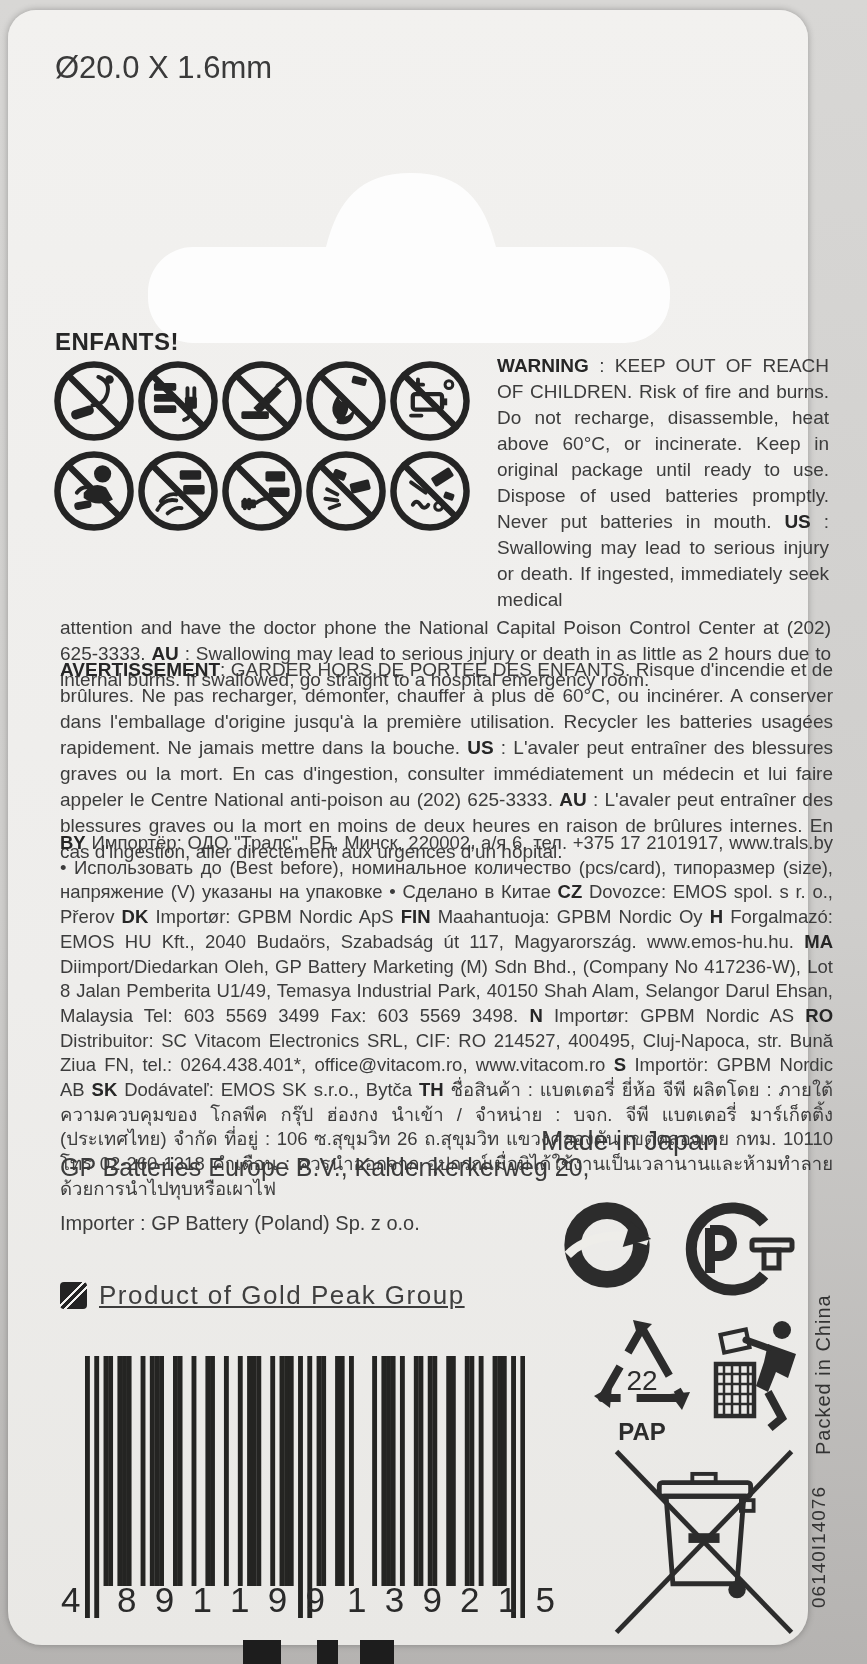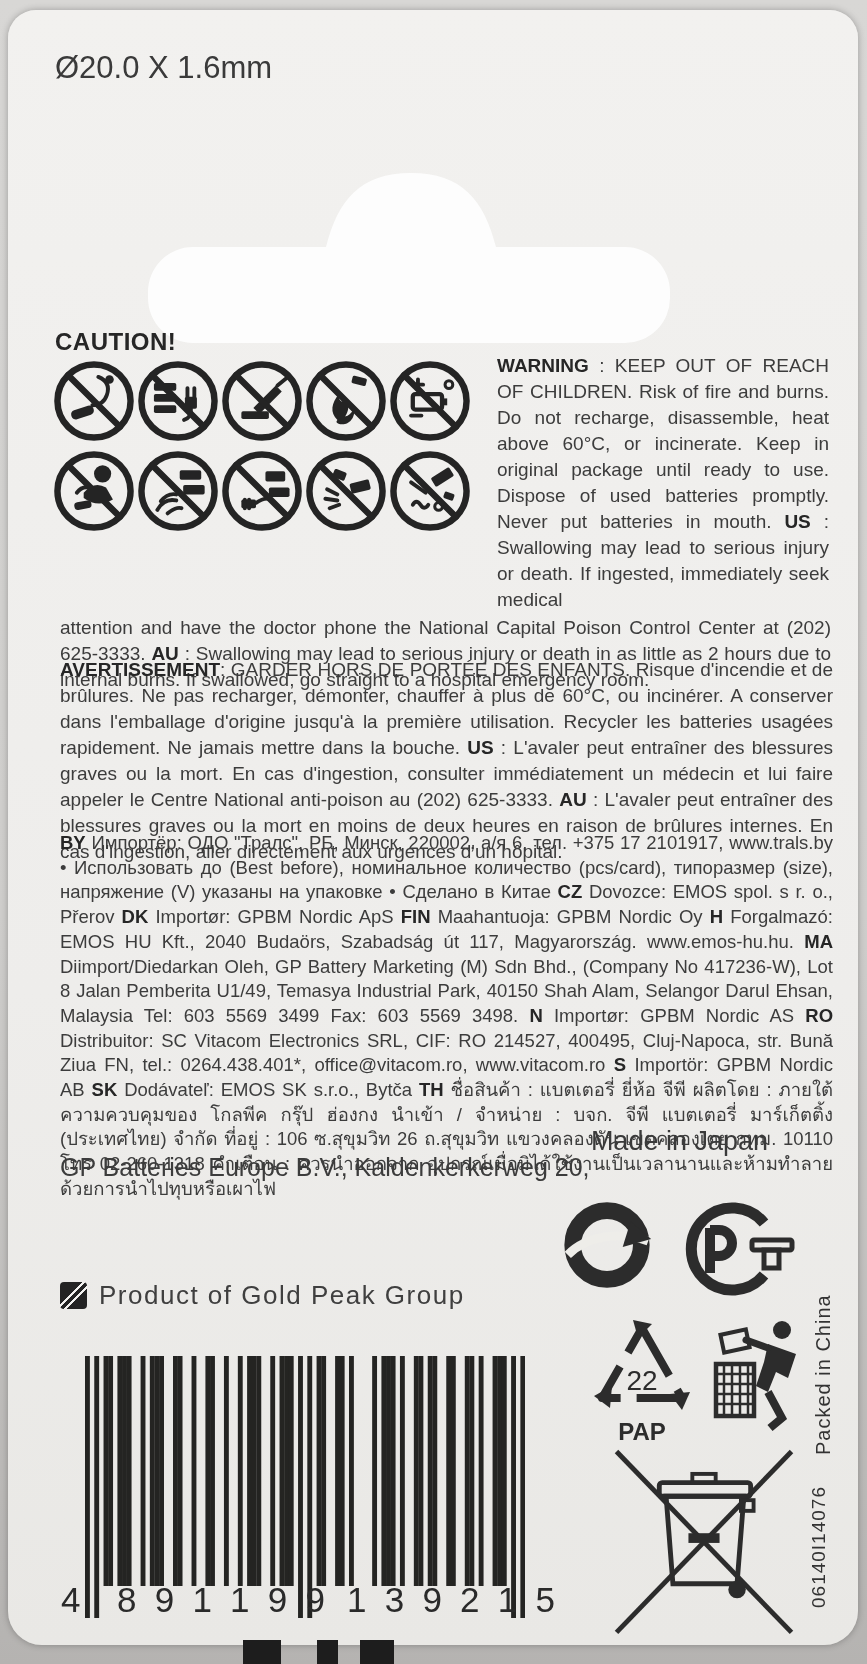--- a/index.html
+++ b/index.html
@@ -2,24 +2,25 @@
 <html><head>
 <meta charset="utf-8">
 <style>
   html,body{margin:0;padding:0;}
   body{
     width:867px;height:1664px;position:relative;overflow:hidden;
     background:linear-gradient(180deg,#d8d7d5 0%,#cfcecc 55%,#b5b3b1 100%);
     font-family:"Liberation Sans",sans-serif;color:#3c3c3c;
   }
   .card{
-    position:absolute;left:8px;top:10px;width:850px;height:1635px;
+    position:absolute;left:8px;top:10px;width:756px;height:1635px;
     background:linear-gradient(180deg,#f2f1ef 0%,#eeedeb 60%,#e9e8e5 100%);
     border-radius:28px 28px 34px 34px;
     box-shadow:0 0 7px rgba(0,0,0,.28);
+    padding-left:44px;
   }
   .abs{position:absolute;}
   .b{font-weight:bold;color:#262626;}
   
   .dims{left:47px;top:40px;font-size:31px;color:#3a3a3a;}
   .hdr-right{right:100px;top:43px;text-align:right;color:#3a3a3a;}
   .hdr-right .pcs{font-size:31px;}
   .hdr-right .model{font-size:44px;font-weight:bold;color:#262626;margin-top:6px;letter-spacing:.5px;}
   .hdr-right .volt{font-size:31px;margin-top:3px;}
   
@@ -34,21 +35,21 @@
   .pl{fill:none;stroke:#242424;stroke-width:4.5px;stroke-linecap:round;}
   
   .para{font-size:19px;line-height:26px;text-align:justify;color:#3c3c3c;}
   .warn-en{left:489px;top:343px;width:332px;}
   .warn-cont{left:52px;top:565px;width:771px;margin-top:40px;}
   .warn-fr{left:52px;top:647px;width:773px;}
   .importers{left:52px;top:821px;width:773px;font-size:18.5px;line-height:24.7px;}
   .made-in{right:90px;top:1116px;font-size:27px;color:#3a3a3a;text-align:right;}
   .addr{left:52px;top:1144px;font-size:25px;line-height:27px;}
   .addr2{left:52px;top:1200px;font-size:20px;line-height:27px;}
-  .gp-row{left:52px;top:1270px;display:flex;align-items:center;}
+  .gp-row{left:52px;top:1270px;display:flex;align-items:center;text-decoration:underline;}
   .gp-logo{width:27px;height:27px;border-radius:4px;margin-right:12px;
     background:linear-gradient(135deg,#232323 42%,#f2f1ef 42%,#f2f1ef 48%,#232323 48%,#232323 56%,#f2f1ef 56%,#f2f1ef 62%,#232323 62%);}
   .gp-label{font-size:26px;color:#3f3f3f;letter-spacing:1.5px;}
   .website{left:52px;top:1300px;font-size:31px;font-weight:bold;color:#242424;letter-spacing:.5px;}
   
   .sym{position:absolute;}
   .vtext{position:absolute;writing-mode:vertical-rl;transform:rotate(180deg);font-size:20px;color:#333;letter-spacing:1px;white-space:nowrap;}
   .packed{left:804px;top:1250px;height:195px;}
   .batch{left:800px;top:1438px;height:160px;font-size:19px;}
   
@@ -68,21 +69,21 @@
 <div class="card">
 
   <svg class="abs hole" viewBox="0 0 522 178">
     <path d="M45,79 L178,79 C190,32 212,5 263,5 C314,5 336,32 348,79 L477,79
              A45,45 0 0 1 522,124 L522,130 A45,45 0 0 1 477,175 L45,175
              A45,45 0 0 1 0,130 L0,124 A45,45 0 0 1 45,79 Z" fill="#fdfdfd"></path>
   </svg>
 
   <div class="abs dims">Ø20.0 X 1.6mm</div>
 
-  <div class="abs caution-title">CAUTION!</div>
+  <div class="abs caution-title">ENFANTS!</div>
 
   <div class="abs icon-grid">
     <svg class="pico" viewBox="0 0 100 100">
       <path class="pl" d="M55,22 q15,6 10,21 q-4,12 -17,12" stroke-width="6"></path>
       <circle class="pg" cx="68" cy="25" r="5"></circle>
       <rect class="pg" x="23" y="58" width="27" height="11" rx="5" transform="rotate(-18 36 63)"></rect>
       <circle class="pring" cx="50" cy="50" r="42.5"></circle>
       <line class="pslash" x1="20" y1="20" x2="80" y2="80"></line>
     </svg>
     <svg class="pico" viewBox="0 0 100 100">
@@ -171,20 +172,21 @@
   <div class="abs para warn-fr"><span class="b">AVERTISSEMENT</span><span>: GARDER HORS DE PORTÉE DES ENFANTS. Risque d'incendie et de brûlures. Ne pas recharger, démonter, chauffer à plus de 60°C, ou incinérer. A conserver dans l'emballage d'origine jusqu'à la première utilisation. Recycler les batteries usagées rapidement. Ne jamais mettre dans la bouche. </span><span class="b">US</span><span> : L'avaler peut entraîner des blessures graves ou la mort. En cas d'ingestion, consulter immédiatement un médecin et lui faire appeler le Centre National anti-poison au (202) 625-3333. </span><span class="b">AU</span><span> : L'avaler peut entraîner des blessures graves ou la mort en moins de deux heures en raison de brûlures internes. En cas d'ingestion, aller directement aux urgences d'un hôpital.</span></div>
   <div class="abs para importers"><span class="b">BY</span><span> Импортёр: ОДО "Тралс", РБ, Минск, 220002, а/я 6, тел. +375 17 2101917, www.trals.by • Использовать до (Best before), номинальное количество (pcs/card), типоразмер (size), напряжение (V) указаны на упаковке • Сделано в Китае </span><span class="b">CZ</span><span> Dovozce: EMOS spol. s r. o., Přerov </span><span class="b">DK</span><span> Importør: GPBM Nordic ApS </span><span class="b">FIN</span><span> Maahantuoja: GPBM Nordic Oy </span><span class="b">H</span><span> Forgalmazó: EMOS HU Kft., 2040 Budaörs, Szabadság út 117, Magyarország. www.emos-hu.hu. </span><span class="b">MA</span><span> Diimport/Diedarkan Oleh, GP Battery Marketing (M) Sdn Bhd., (Company No 417236-W), Lot 8 Jalan Pemberita U1/49, Temasya Industrial Park, 40150 Shah Alam, Selangor Darul Ehsan, Malaysia Tel: 603 5569 3499 Fax: 603 5569 3498. </span><span class="b">N</span><span> Importør: GPBM Nordic AS </span><span class="b">RO</span><span> Distribuitor: SC Vitacom Electronics SRL, CIF: RO 214527, 400495, Cluj-Napoca, str. Bună Ziua FN, tel.: 0264.438.401*, office@vitacom.ro, www.vitacom.ro </span><span class="b">S</span><span> Importör: GPBM Nordic AB </span><span class="b">SK</span><span> Dodávateľ: EMOS SK s.r.o., Bytča </span><span class="b">TH</span><span> ชื่อสินค้า : แบตเตอรี่ ยี่ห้อ จีพี ผลิตโดย : ภายใต้ความควบคุมของ โกลพีค กรุ๊ป ฮ่องกง นำเข้า / จำหน่าย : บจก. จีพี แบตเตอรี่ มาร์เก็ตติ้ง (ประเทศไทย) จำกัด ที่อยู่ : 106 ซ.สุขุมวิท 26 ถ.สุขุมวิท แขวงคลองตัน เขตคลองเตย กทม. 10110 โทร 02-260-1318 คำเตือน : ควรนำออกจาก อุปกรณ์เมื่อมิได้ใช้งานเป็นเวลานานและห้ามทำลาย ด้วยการนำไปทุบหรือเผาไฟ</span></div>
 
   <div class="abs made-in">Made in Japan</div>
 
   <div class="abs addr">
     <div>GP Batteries Europe B.V., Kaldenkerkerweg 20,</div>
   </div>
 
   <div class="abs addr2">
+    <div>Importer : GP Battery (Poland) Sp. z o.o.</div>
   </div>
 
   <div class="abs gp-row">
     <div class="gp-logo"></div>
     <div class="gp-label">Product of Gold Peak Group</div>
   </div>
 
   <svg class="sym" style="left:550px;top:1186px;" width="98" height="98" viewBox="0 0 100 100">
     <circle cx="50" cy="50" r="35" fill="none" stroke="#2c2c2c" stroke-width="17"></circle>
     <path d="M10,60 C30,40 64,36 92,46" fill="none" stroke="#eeede9" stroke-width="9"></path>

